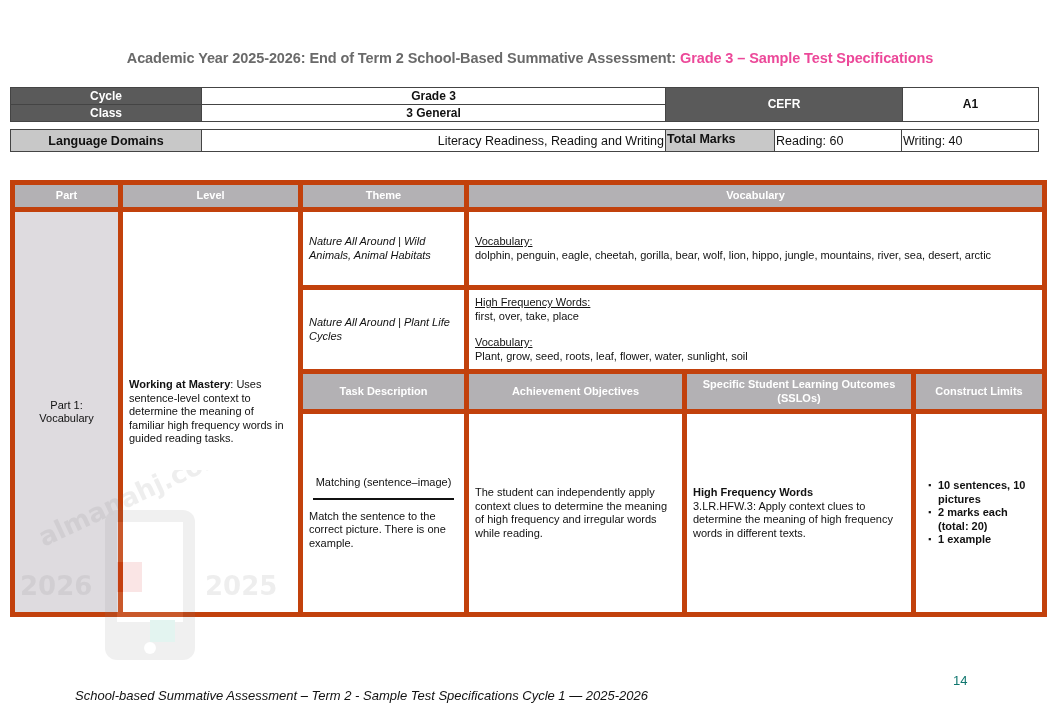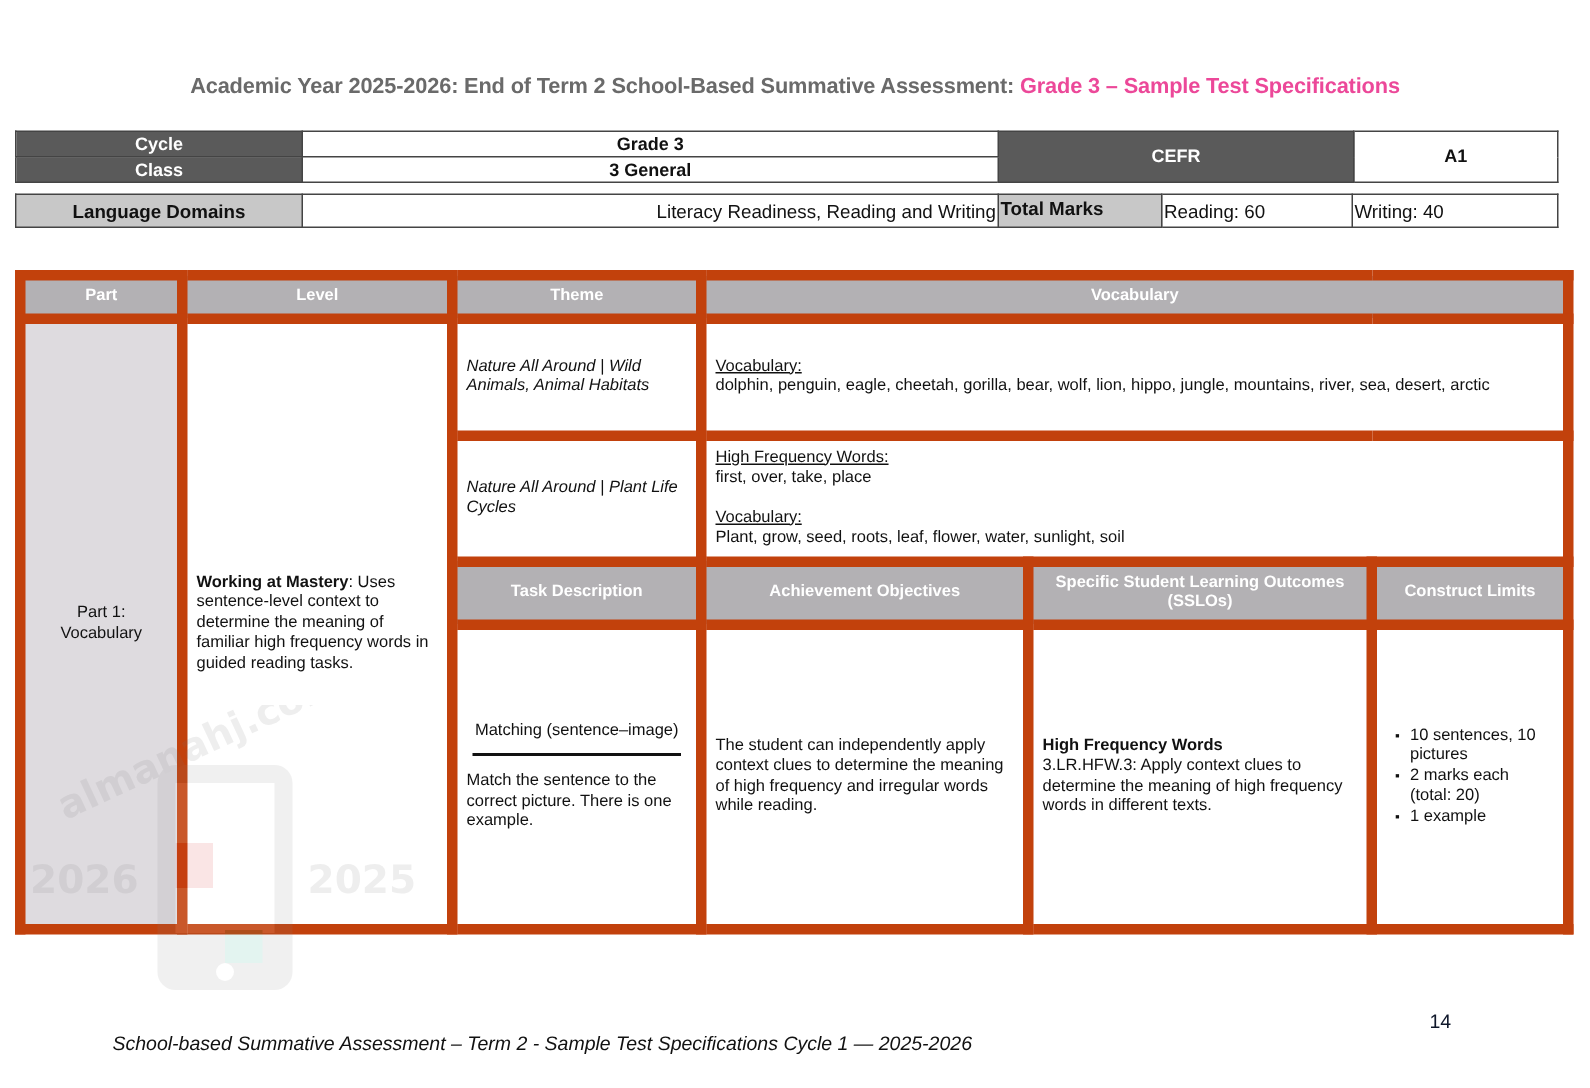--- a/index.html
+++ b/index.html
@@ -16,33 +16,33 @@
   .info1 td { border:1px solid #444; font-size:12px; text-align:center; padding:0; height:16px; line-height:15px; }
   .dark { background:#5a5a5a; color:#fff; font-weight:bold; }
   .bold { font-weight:bold; }
 
   .info2 { left:10px; top:129px; width:1028px; }
   .info2 td { border:1px solid #444; font-size:12.5px; height:22px; padding:0 1px; }
   .lightgray { background:#c8c8c8; }
 
   
   .main { left:10px; top:180px; width:1032px; }
-  .main td { border:7px solid #c2410c; font-size:11px; vertical-align:middle; padding:4px 6px; line-height:13.5px; }
+  .main td { border:5px solid #c2410c; font-size:11px; vertical-align:middle; padding:4px 6px; line-height:13.5px; }
   .hdr { background:#b3b1b4; color:#fff; font-weight:bold; text-align:center; font-size:12px; height:27px; }
   .hdr2 { background:#b3b1b4; color:#fff; font-weight:bold; text-align:center; font-size:12px; height:35px; line-height:14px; }
   .partcell { background:#dedbdf; text-align:center; font-size:11.5px; }
   .center { text-align:left;font-style:italic; }
   .u { text-decoration:underline; }
   .rule { border-top:2px solid #111; margin:8px 4px 10px 4px; }
   ul.cl { margin:0; padding-left:10px; list-style:none; }
-  ul.cl li { position:relative; padding-left:0; }
+  ul.cl li { position:relative; padding-left:0;font-weight:bold; }
   ul.cl li::before { content:"\25AA"; position:absolute; left:-10px; top:0; font-size:9px; }
 
   .footer { left:75px; top:688px; font-size:13px; font-style:italic; color:#111; }
-  .pagenum { left:953px; top:673px; font-size:13px; color:#0f172a; }
+  .pagenum { left:953px; top:673px; font-size:13px; color:#0f766e; }
 
   .watermark { left:20px; top:470px; width:260px; height:240px; opacity:0.12; pointer-events:none; }
 </style>
 </head>
 <body>
 
 <div class="abs title">
   <span>Academic Year 2025-2026: End of Term 2 School-Based Summative Assessment: </span><span class="strong">Grade 3 – Sample Test Specifications</span>
 </div>
 

